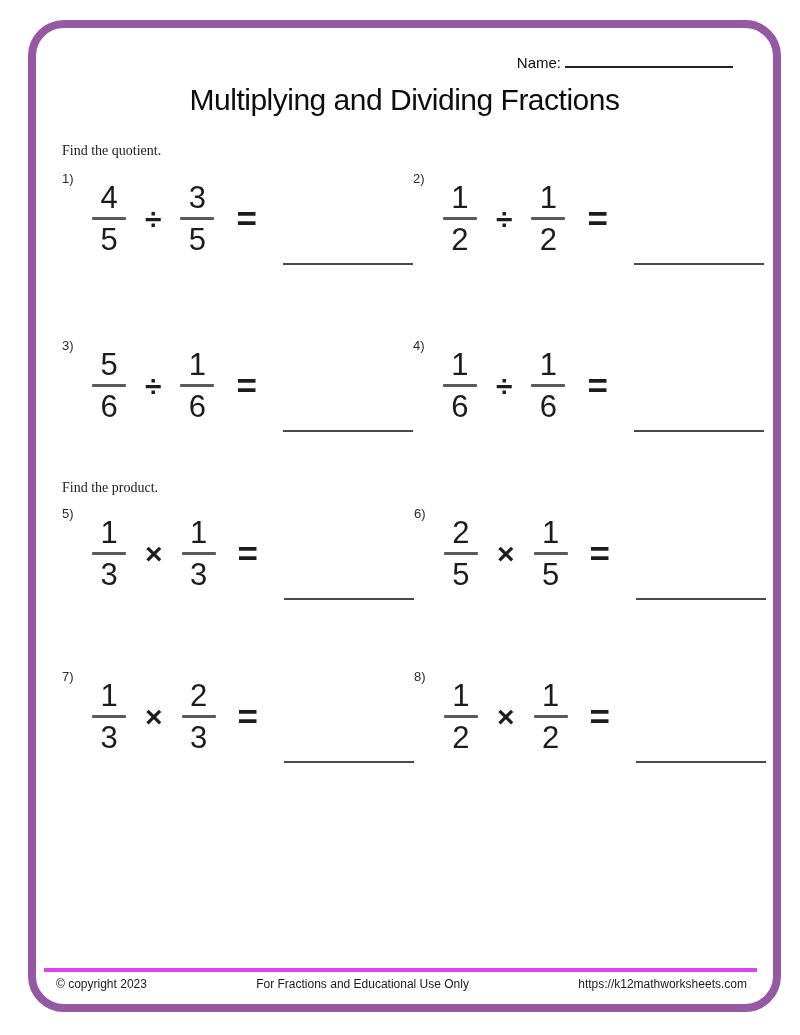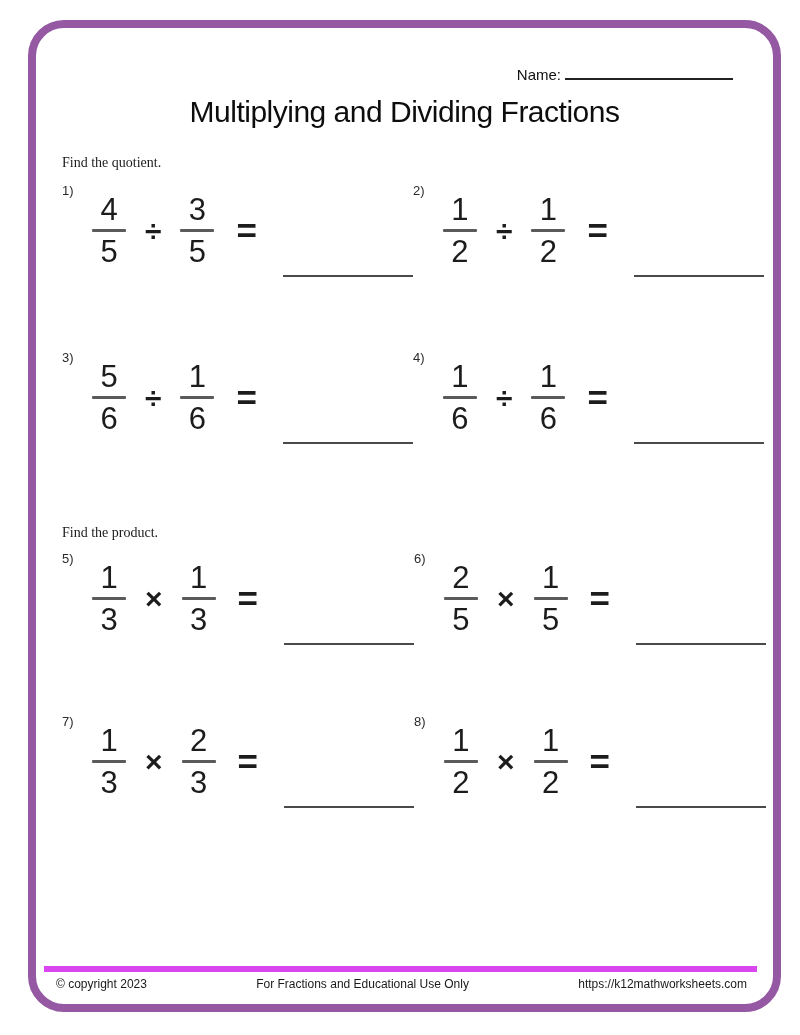--- a/index.html
+++ b/index.html
@@ -16,21 +16,21 @@
     position: absolute;
     left: 28px; top: 20px;
     width: 753px; height: 992px;
     border: 8px solid #9559a3;
     border-radius: 36px;
     background: #ffffff;
   }
   .content {
     position: absolute;
     inset: 0;
-    padding: 12px 26px;
+    padding: 0 26px;
   }
   
   .name-row {
     margin-top: 26px;
     text-align: right;
     padding-right: 14px;
     font-size: 15px;
     color: #111;
     white-space: nowrap;
   }
@@ -50,21 +50,21 @@
     letter-spacing: -0.5px;
     color: #0d0d0d;
   }
   
   .instruction {
     font-size: 14px;
     color: #1a1a1a;
     font-family: Liberation Serif, serif;
   }
   .instruction.first { margin-top: 26px; }
-  .instruction.second { margin-top: 90px; }
+  .instruction.second { margin-top: 57px; }
   
   .row {
     display: grid;
     grid-template-columns: 1fr 1fr;
   }
   .row.r1 { margin-top: 12px; }
   .row.r2 { margin-top: 82px; }
   .row.r3 { margin-top: 10px; }
   .row.r4 { margin-top: 78px; }
   .problem {
@@ -117,21 +117,21 @@
     border-bottom: 2px solid #4a4a4a;
     align-self: flex-end;
     margin-left: 26px;
     margin-bottom: -9px;
     height: 0;
   }
   
   .footer {
     position: absolute;
     left: 8px; right: 16px; bottom: 13px;
-    border-top: 6px solid #d946ef;
+    border-top: 4px solid #d946ef;
     padding: 5px 10px 0 12px;
     display: flex;
     justify-content: space-between;
     align-items: baseline;
     font-size: 12px;
     color: #1a1a1a;
   }
 </style>
 </head>
 <body>

